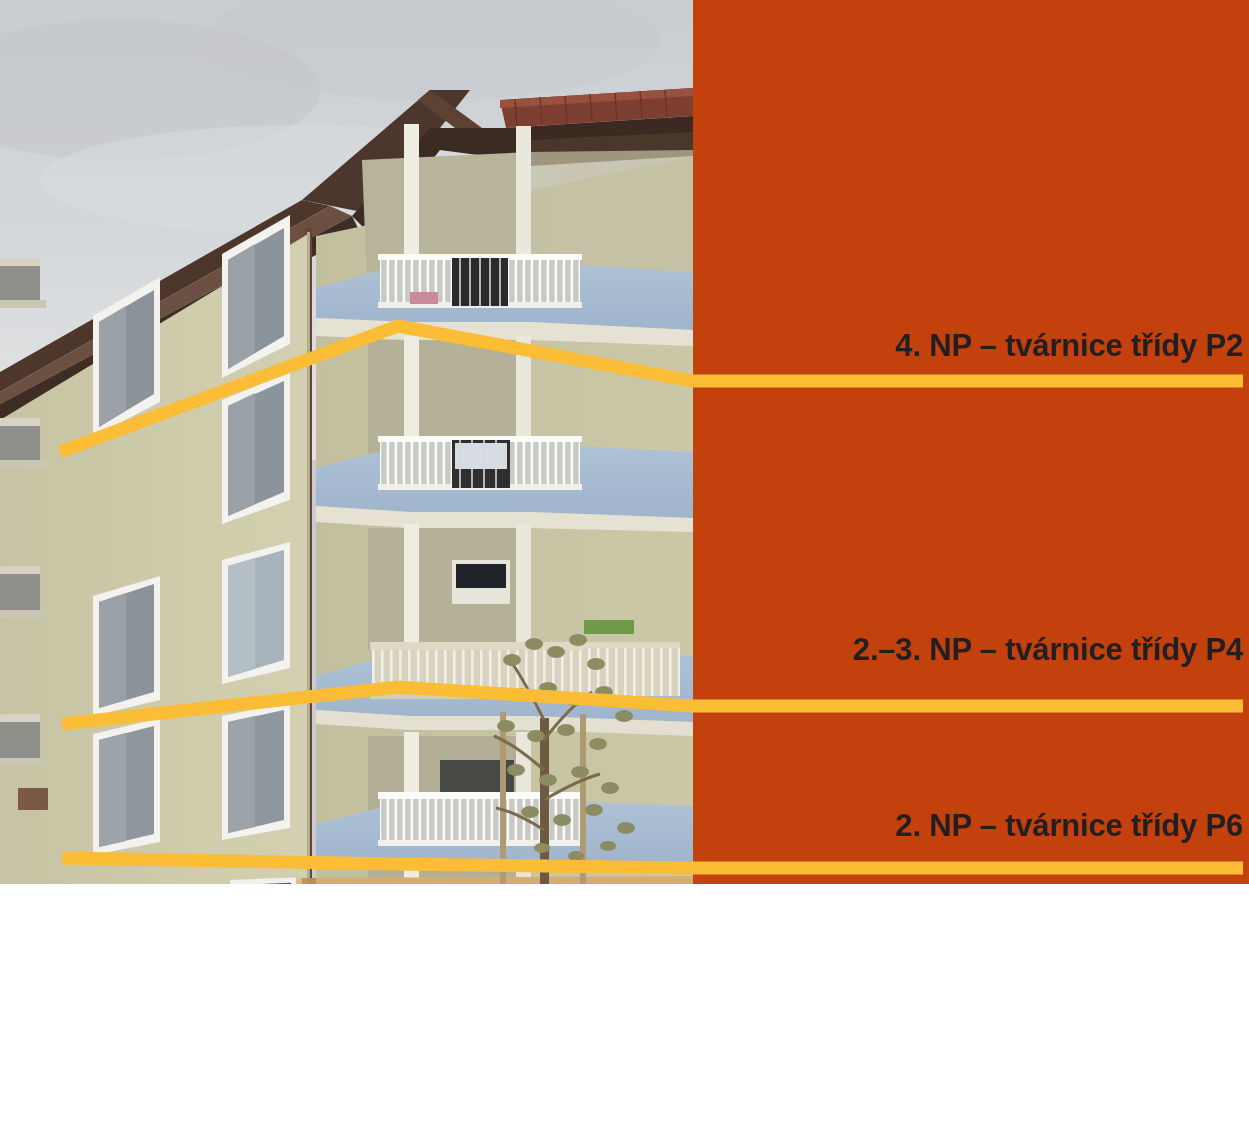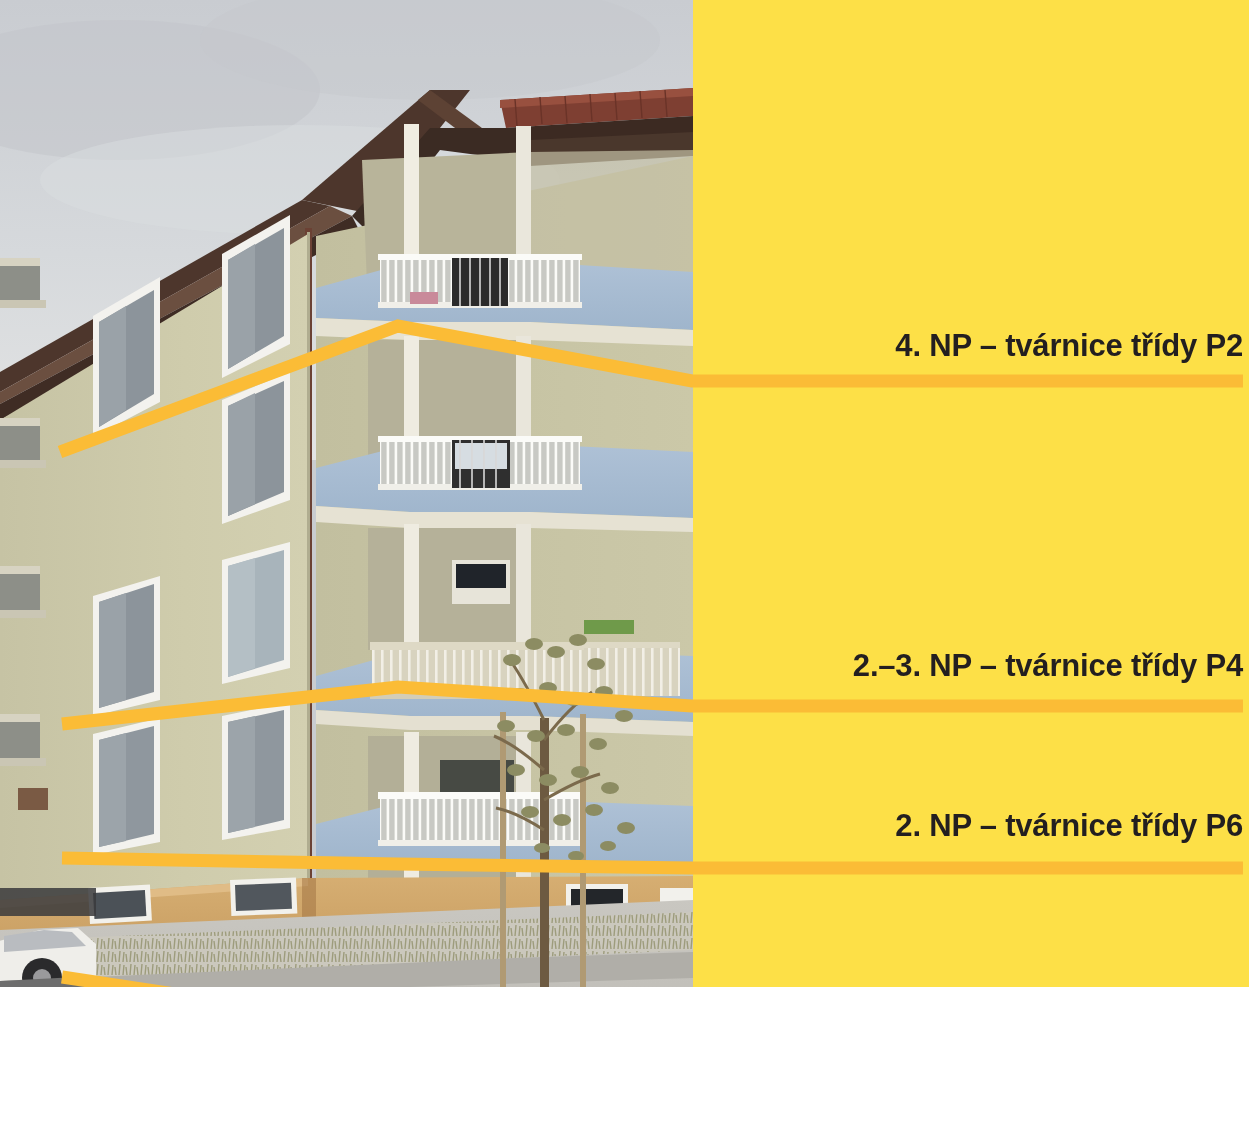--- a/index.html
+++ b/index.html
@@ -1,17 +1,17 @@
 <!DOCTYPE html>
 <html><head>
 <meta charset="utf-8">
 <style>
   html,body{margin:0;padding:0;background:#ffffff;}
   body{font-family:"Liberation Sans",sans-serif;}
-  #stage{position:relative;width:1249px;height:987px;background:#fde047;overflow:hidden;}
+  #stage{position:relative;width:1249px;height:884px;background:#c2410c;overflow:hidden;}
 
   
   #photo{position:absolute;left:0;top:0;width:693px;height:1129px;overflow:hidden;background:#c9ccd0;}
   #photo svg{display:block;width:693px;height:1129px;}
 
   
   #lines{position:absolute;left:0;top:0;width:1249px;height:1129px;pointer-events:none;}
 
   
   .label{
@@ -310,16 +310,16 @@
   </div>
 
   <svg id="lines" viewBox="0 0 1249 1129">
     <polyline fill="none" stroke="#FBBC36" stroke-width="13" stroke-linejoin="miter" stroke-linecap="butt" points="60,452 398,326 692,381 1243,381"></polyline>
     <polyline fill="none" stroke="#FBBC36" stroke-width="13" stroke-linejoin="miter" stroke-linecap="butt" points="62,724 398,687 692,706 1243,706"></polyline>
     <polyline fill="none" stroke="#FBBC36" stroke-width="13" stroke-linejoin="miter" stroke-linecap="butt" points="62,858 398,864 692,868 1243,868"></polyline>
     <polyline fill="none" stroke="#FBBC36" stroke-width="13" stroke-linejoin="miter" stroke-linecap="butt" points="62,977 400,1028 692,1013 1243,1013"></polyline>
   </svg>
 
   <div class="label" style="top: 328px; color: rgb(35, 31, 32);">4. NP – tvárnice třídy P2</div>
-  <div class="label" style="top: 648px; color: rgb(35, 31, 32);">2.–3. NP – tvárnice třídy P4</div>
+  <div class="label" style="top: 632px; color: rgb(35, 31, 32);">2.–3. NP – tvárnice třídy P4</div>
   <div class="label" style="top: 808px; color: rgb(35, 31, 32);">2. NP – tvárnice třídy P6</div>
 
 </div>
 
 </body></html>

